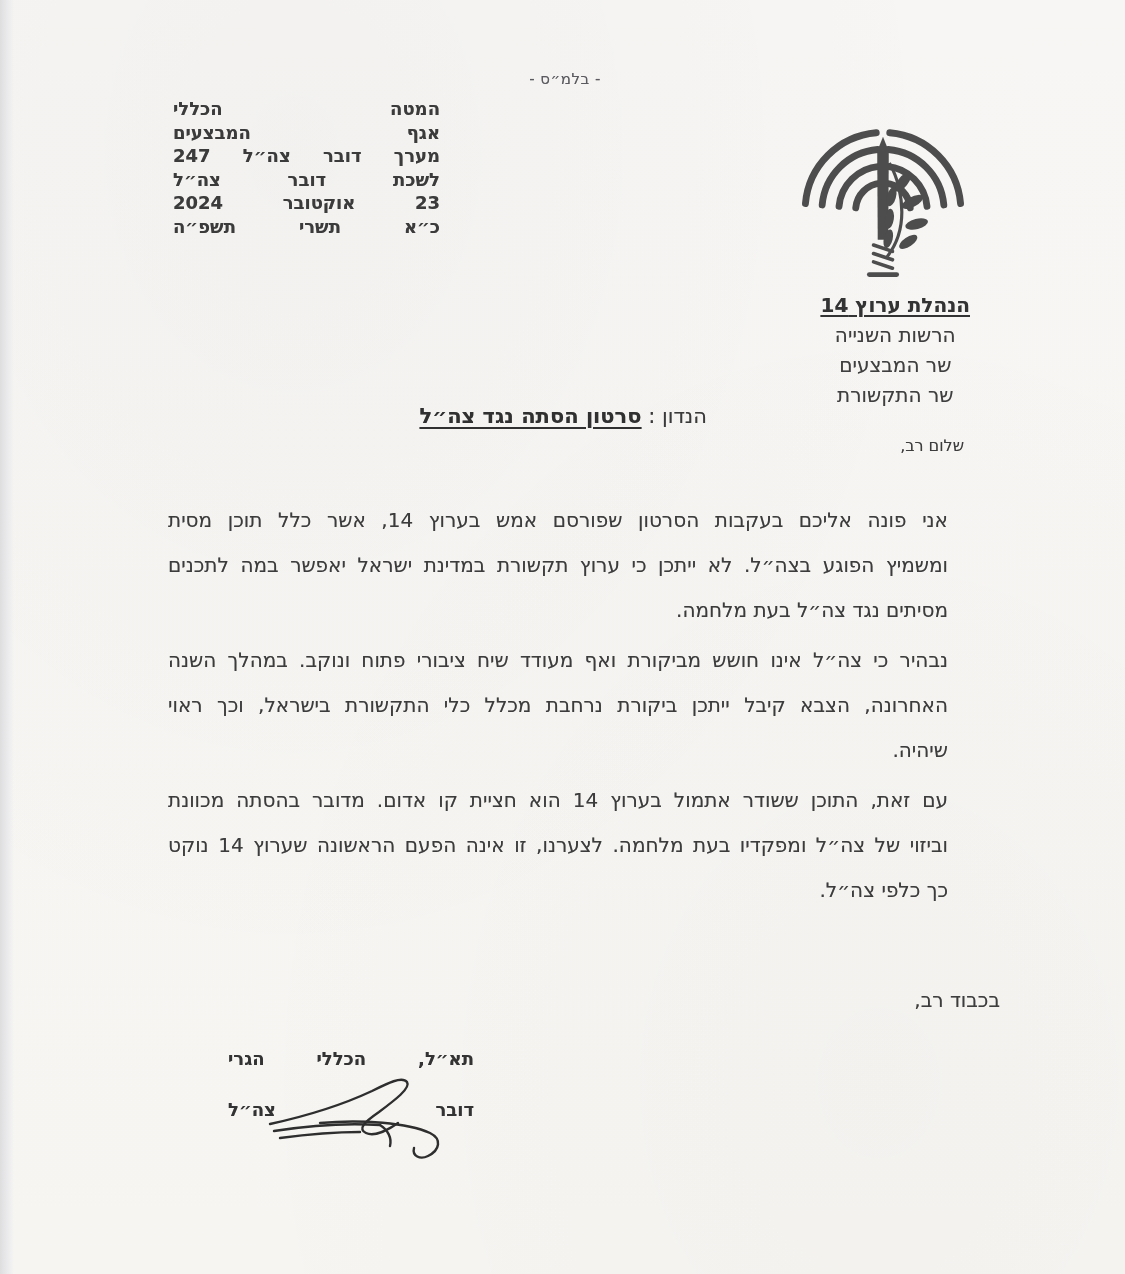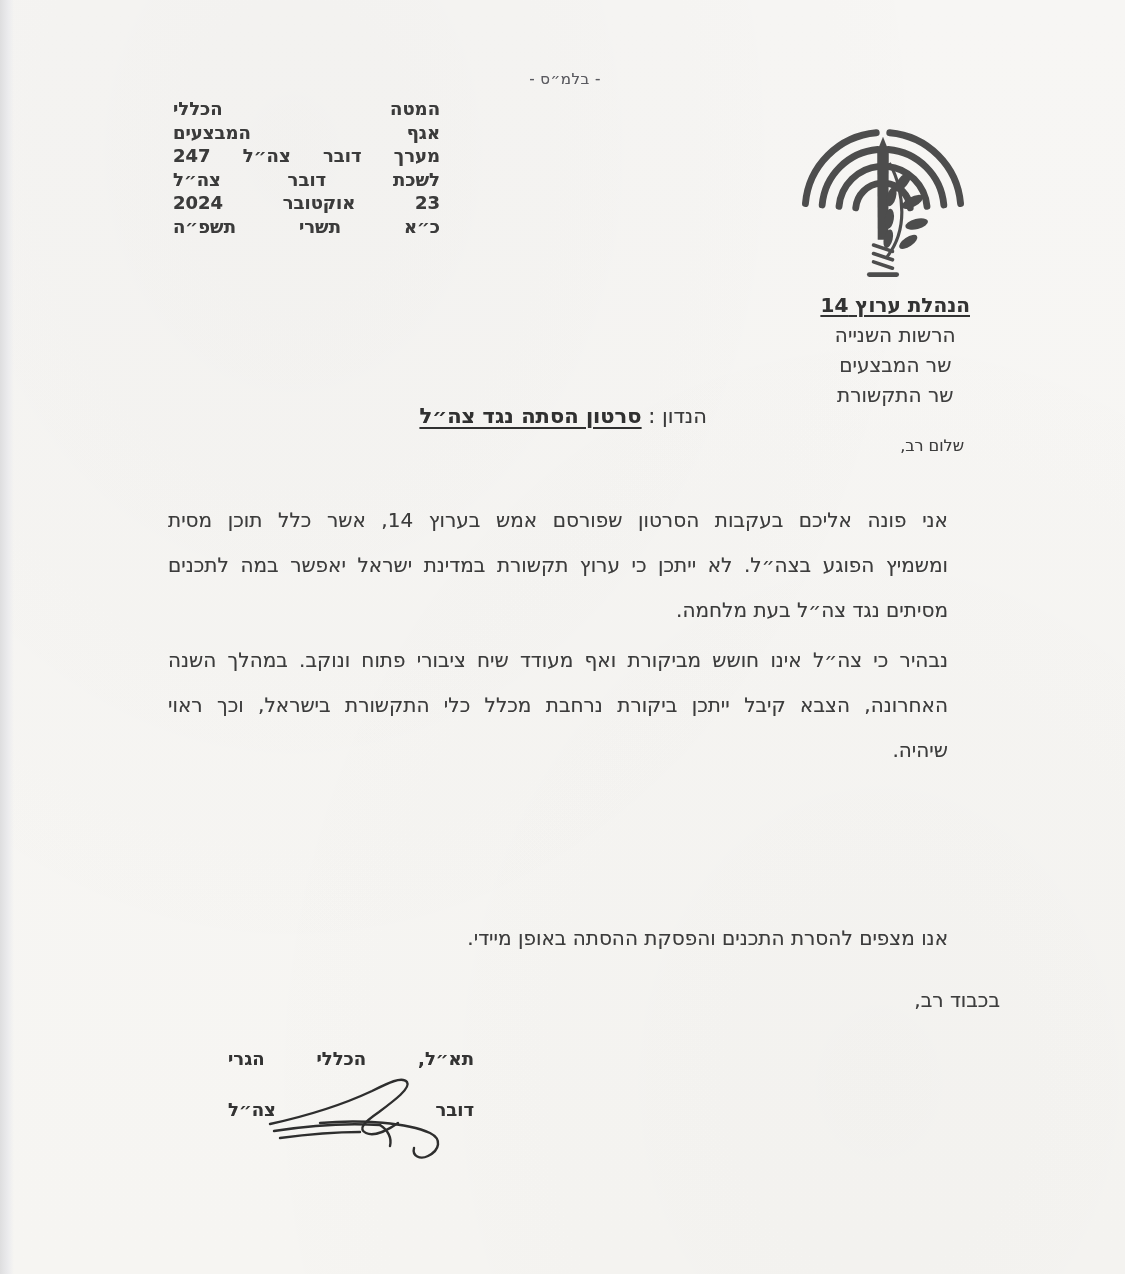--- a/index.html
+++ b/index.html
@@ -176,22 +176,24 @@
   <div class="para p1">
     <div class="pline">אני פונה אליכם בעקבות הסרטון שפורסם אמש בערוץ 14, אשר כלל תוכן מסית</div>
     <div class="pline">ומשמיץ הפוגע בצה״ל. לא ייתכן כי ערוץ תקשורת במדינת ישראל יאפשר במה לתכנים</div>
     <div class="pline last">מסיתים נגד צה״ל בעת מלחמה.</div>
   </div>
   <div class="para p2">
     <div class="pline">נבהיר כי צה״ל אינו חושש מביקורת ואף מעודד שיח ציבורי פתוח ונוקב. במהלך השנה</div>
     <div class="pline">האחרונה, הצבא קיבל ייתכן ביקורת נרחבת מכלל כלי התקשורת בישראל, וכך ראוי</div>
     <div class="pline last">שיהיה.</div>
   </div>
-  <div class="para p4">
-    <div class="pline last">אנו מצפים להסרת התכנים והפסקת ההסתה באופן מיידי.</div>
+  <div class="para p3">
+    <div class="pline">עם זאת, התוכן ששודר אתמול בערוץ 14 הוא חציית קו אדום. מדובר בהסתה מכוונת</div>
+    <div class="pline">וביזוי של צה״ל ומפקדיו בעת מלחמה. לצערנו, זו אינה הפעם הראשונה שערוץ 14 נוקט</div>
+    <div class="pline last">כך כלפי צה״ל.</div>
   </div>
 
   <div class="closing">בכבוד רב,</div>
 
   <div class="sig-block">
     <div class="sig-row">
       <span>תא״ל,</span>
       <span>הכללי</span>
       <span>הגרי</span>
     </div>

